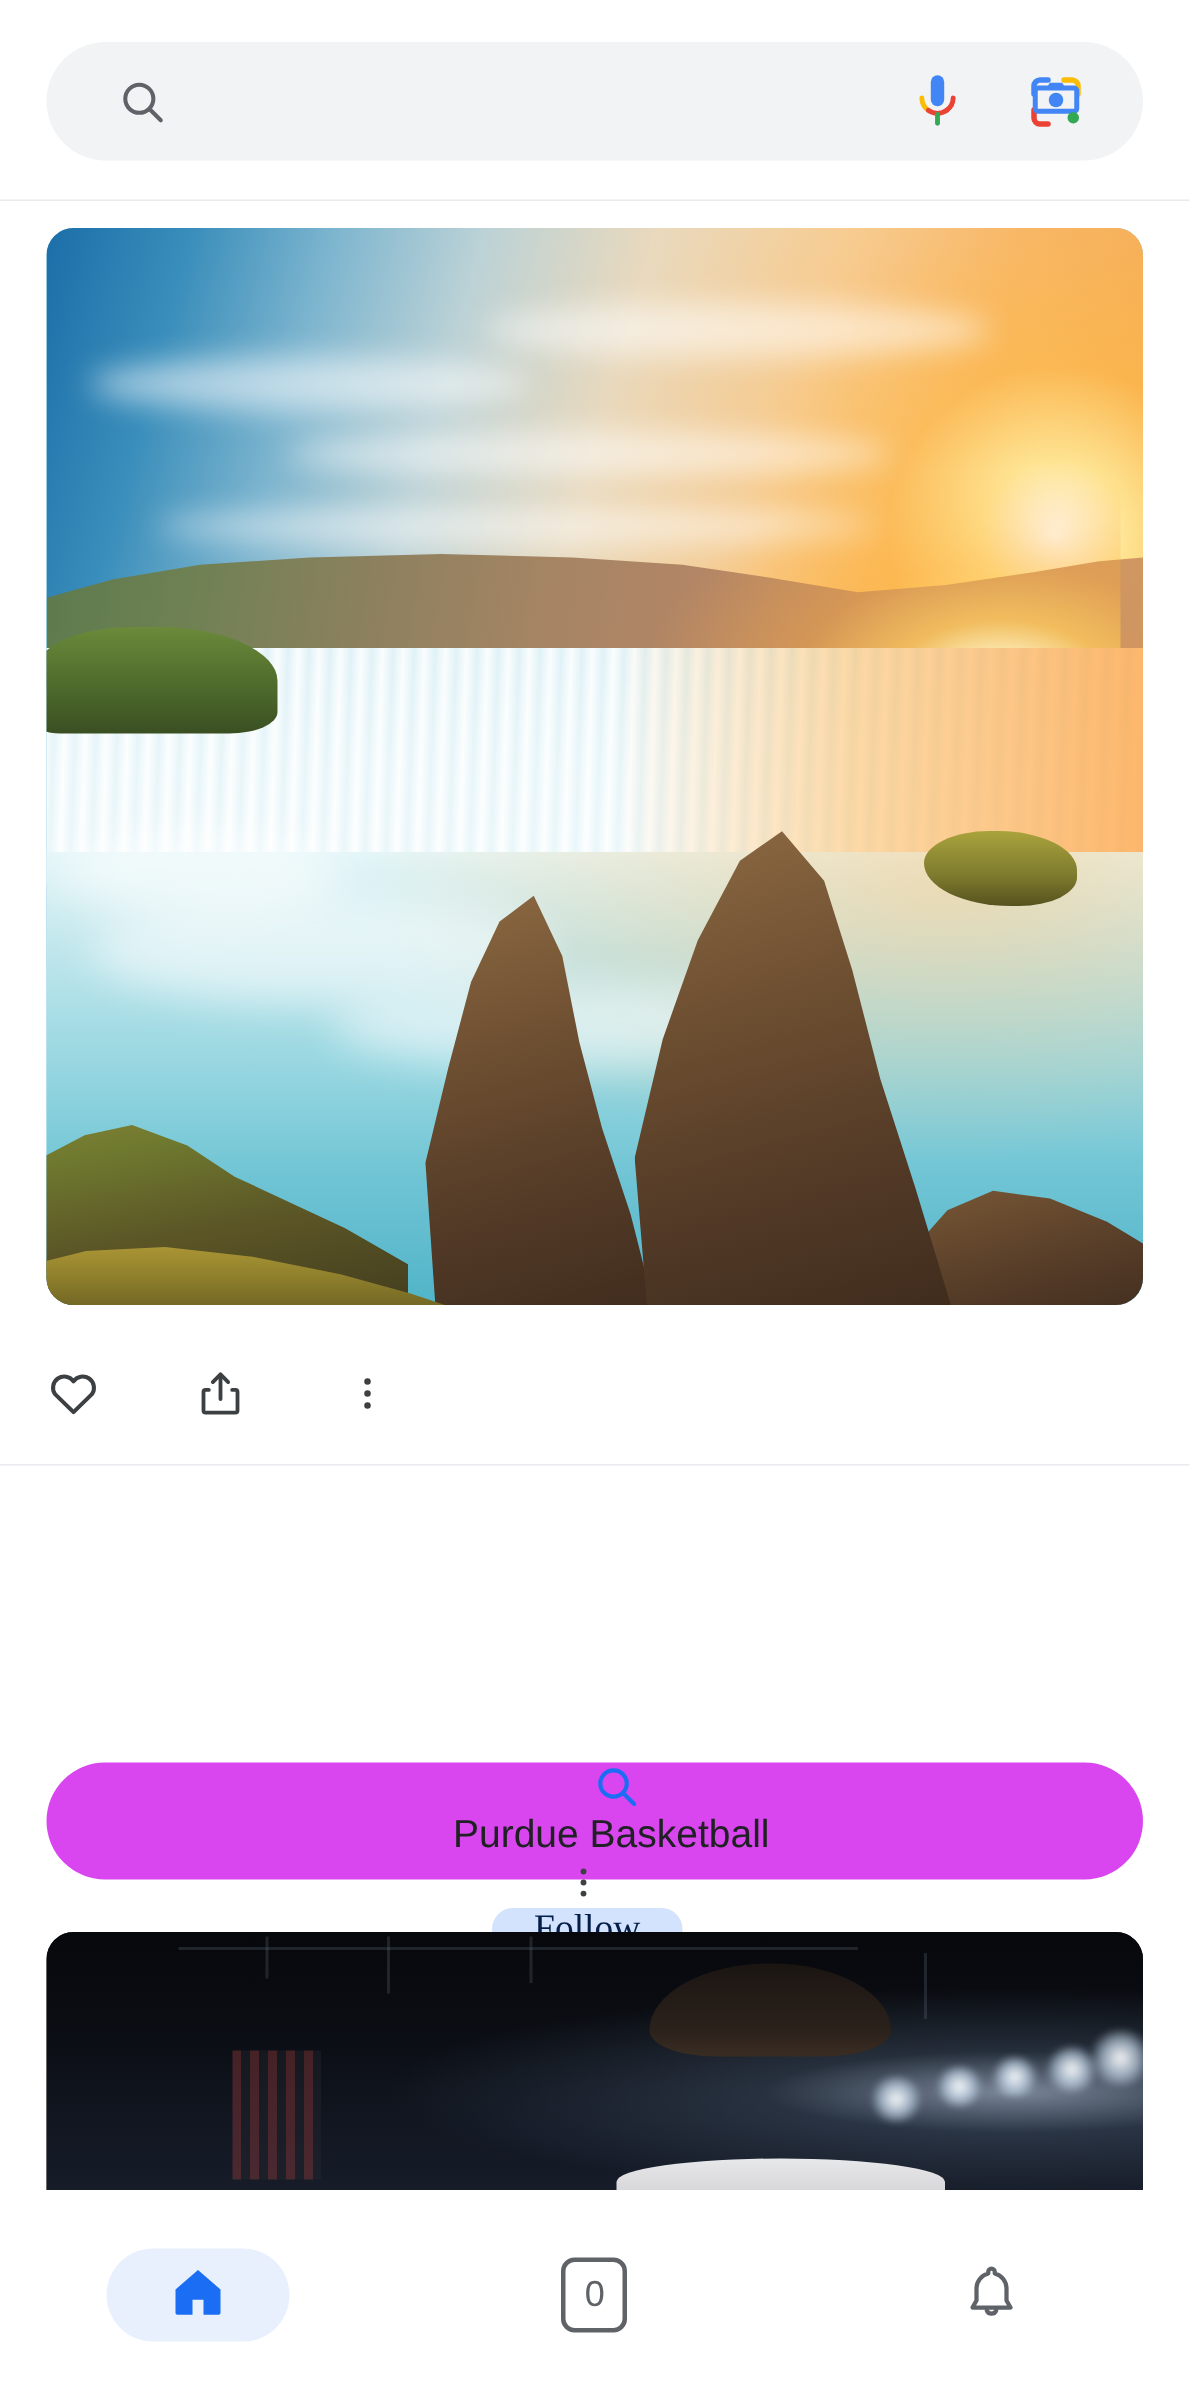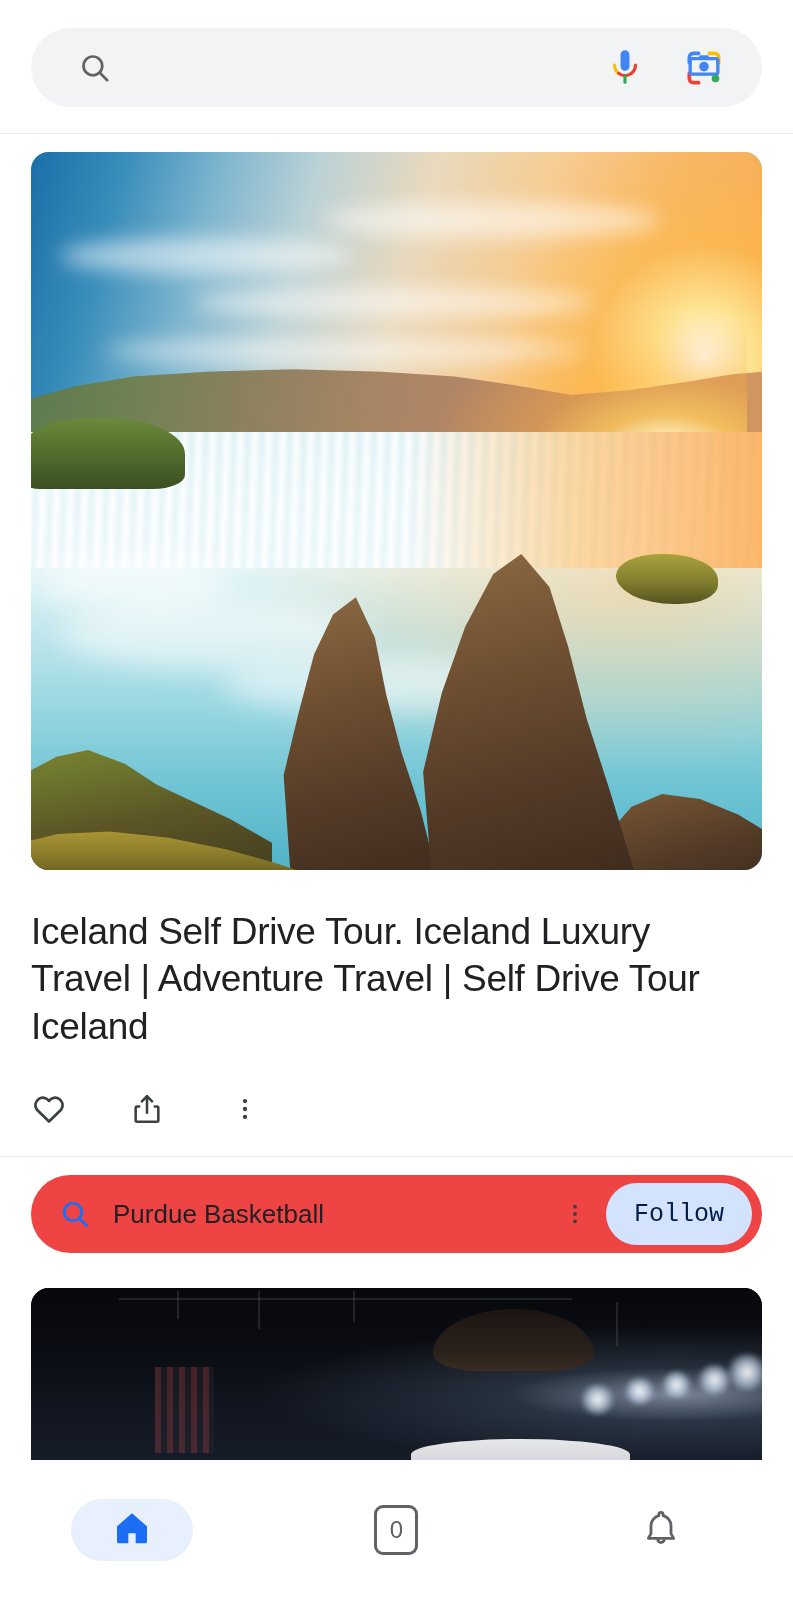--- a/index.html
+++ b/index.html
@@ -259,25 +259,26 @@
     position: absolute;
     left: 0;
     top: 1175px;
     width: 793px;
   }
   .topic-chip {
     margin: 0 31px;
     width: 731px;
     height: 78px;
     border-radius: 40px;
-    background: #ef4444;
+    background: #d946ef;
     box-sizing: border-box;
     display: flex;
     align-items: center;
     position: relative;
+    flex-direction: column;
   }
   .topic-search-icon {
     margin-left: 28px;
     width: 32px; height: 32px;
     flex: 0 0 auto;
   }
   .topic-label {
     margin-left: 22px;
     font-size: 26px;
     color: #202124;
@@ -295,21 +296,21 @@
     padding: 0 28px;
     border-radius: 34px;
     background: #d3e3fd;
     color: #041e49;
     font-size: 25px;
     display: flex;
     align-items: center;
     justify-content: center;
     border: none;
     cursor: pointer;
-    font-family: Liberation Mono, monospace;
+    font-family: Liberation Serif, serif;
   }
 
   
   .next-card {
     position: absolute;
     left: 31px;
     top: 1288px;
     width: 731px;
     height: 172px;
     border-radius: 18px 18px 0 0;
@@ -467,21 +468,20 @@
     <div class="foam" style="left:26%; top:70%; width:44%; height:8%;"></div>
     <div class="foam" style="left:1%;  top:56%; width:26%; height:8%;"></div>
     <div class="small-moss"></div>
     <div class="rock rock-d"></div>
     <div class="rock rock-b"></div>
     <div class="rock rock-c"></div>
     <div class="rock moss rock-a"></div>
     <div class="moss-strip"></div>
   </div>
 
-  <div class="ad-title">Iceland Self Drive Tour. Iceland Luxury Travel | Adventure Travel | Self Drive Tour Iceland</div>
 
   <div class="ad-meta-row">
 
     <div class="ad-actions">
       <span class="action-btn">
         <svg viewBox="0 0 24 24" width="36" height="36">
           <path d="M12 20.3 L3.8 12.3 A4.8 4.8 0 0 1 12 6.6 A4.8 4.8 0 0 1 20.2 12.3 Z" fill="none" stroke="#3c4043" stroke-width="1.8" stroke-linejoin="round"></path>
         </svg>
       </span>
       <span class="action-btn">

